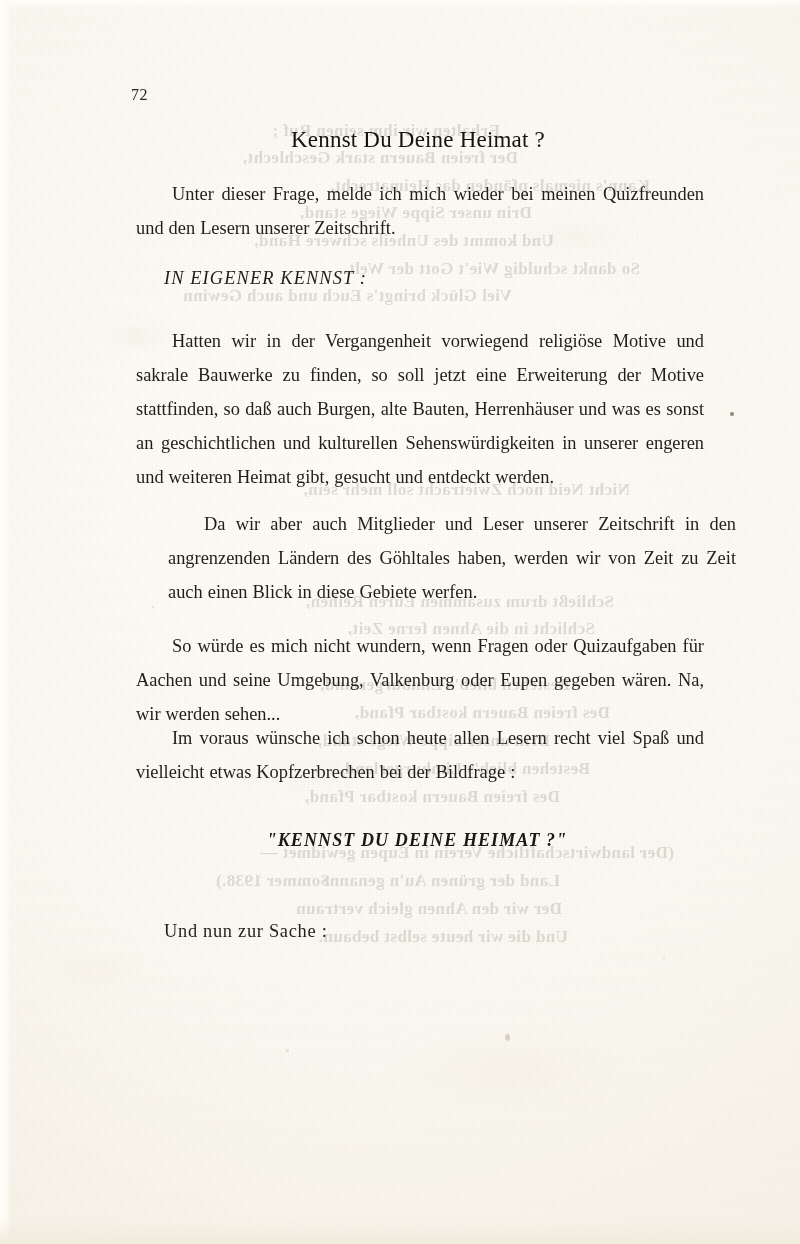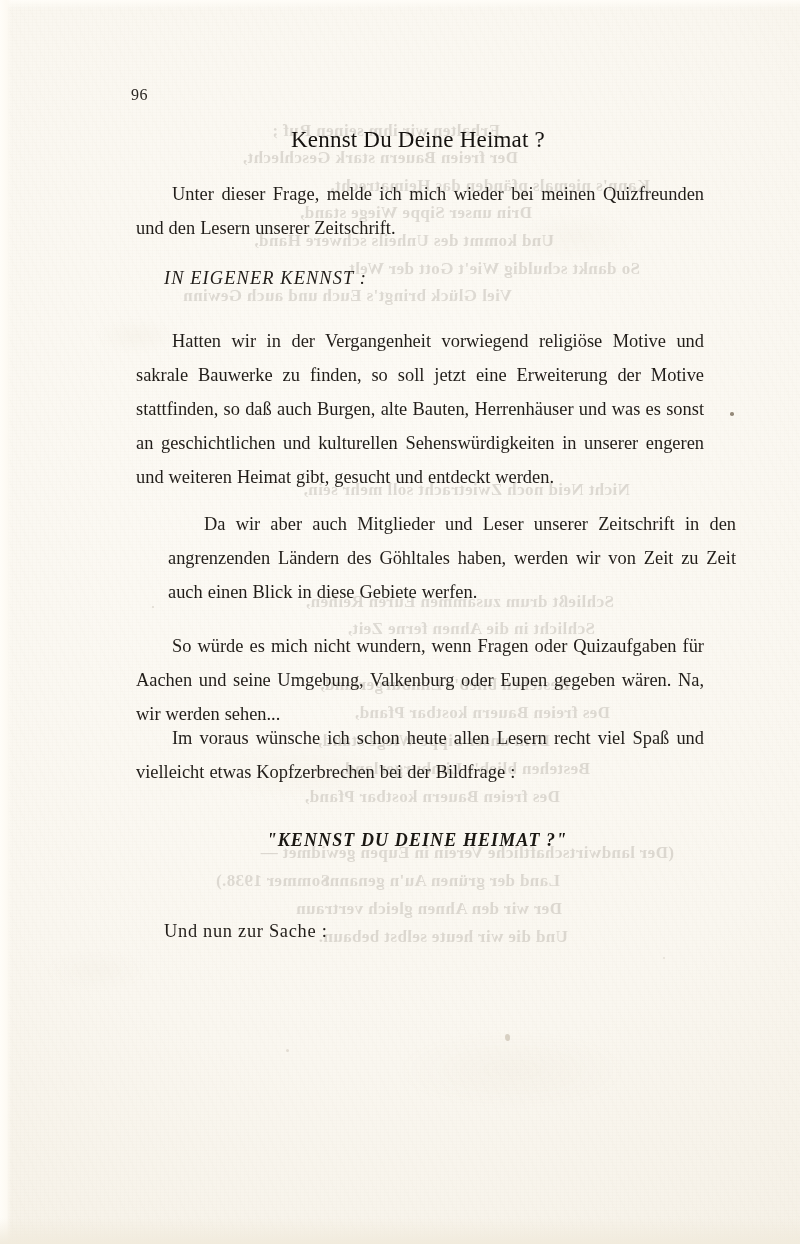--- a/index.html
+++ b/index.html
@@ -230,21 +230,21 @@
   </div>
 
   <div class="speck ink-speck-right"></div>
   <div class="speck speck-low"></div>
   <div class="speck speck-faint-a"></div>
   <div class="speck speck-faint-b"></div>
   <div class="speck speck-faint-c"></div>
 
   <div class="content">
 
-    <div class="folio">96</div>
+    <div class="folio">72</div>
 
     <h1 class="page-title">Kennst Du Deine Heimat ?</h1>
 
     <p class="body" style="top:177px;">Unter dieser Frage, melde ich mich wieder bei meinen Quizfreunden und den Lesern unserer Zeitschrift.</p>
 
     <div class="sub-italic" style="top:268px;">IN EIGENER KENNST :</div>
 
     <p class="body" style="top:324px;">Hatten wir in der Vergangenheit vorwiegend religiöse Motive und sakrale Bauwerke zu finden, so soll jetzt eine Erweiterung der Motive stattfinden, so daß auch Burgen, alte Bauten, Herrenhäuser und was es sonst an geschichtlichen und kulturellen Sehenswürdigkeiten in unserer engeren und weiteren Heimat gibt, gesucht und entdeckt werden.</p>
 
     <p class="body" style="top:507px;margin-left:32px;">Da wir aber auch Mitglieder und Leser unserer Zeitschrift in den angrenzenden Ländern des Göhltales haben, werden wir von Zeit zu Zeit auch einen Blick in diese Gebiete werfen.</p>

